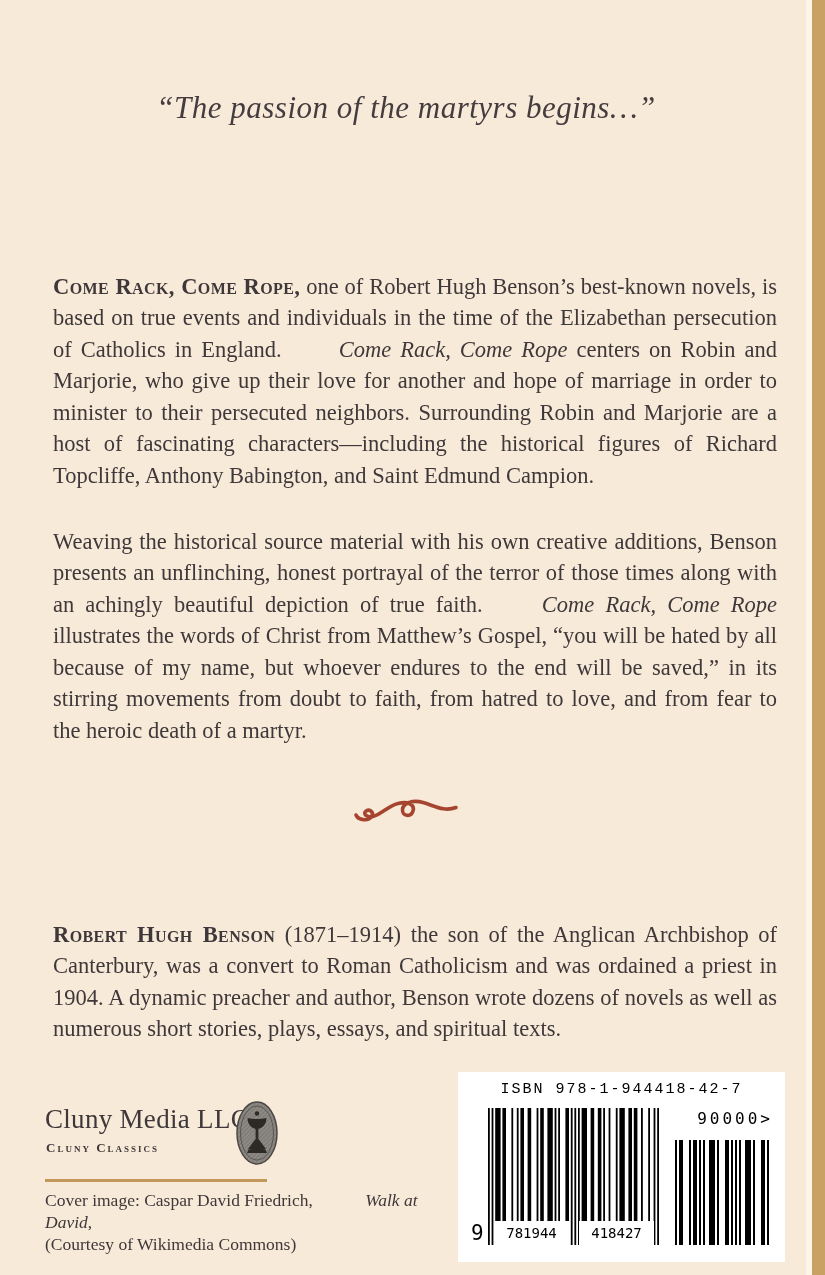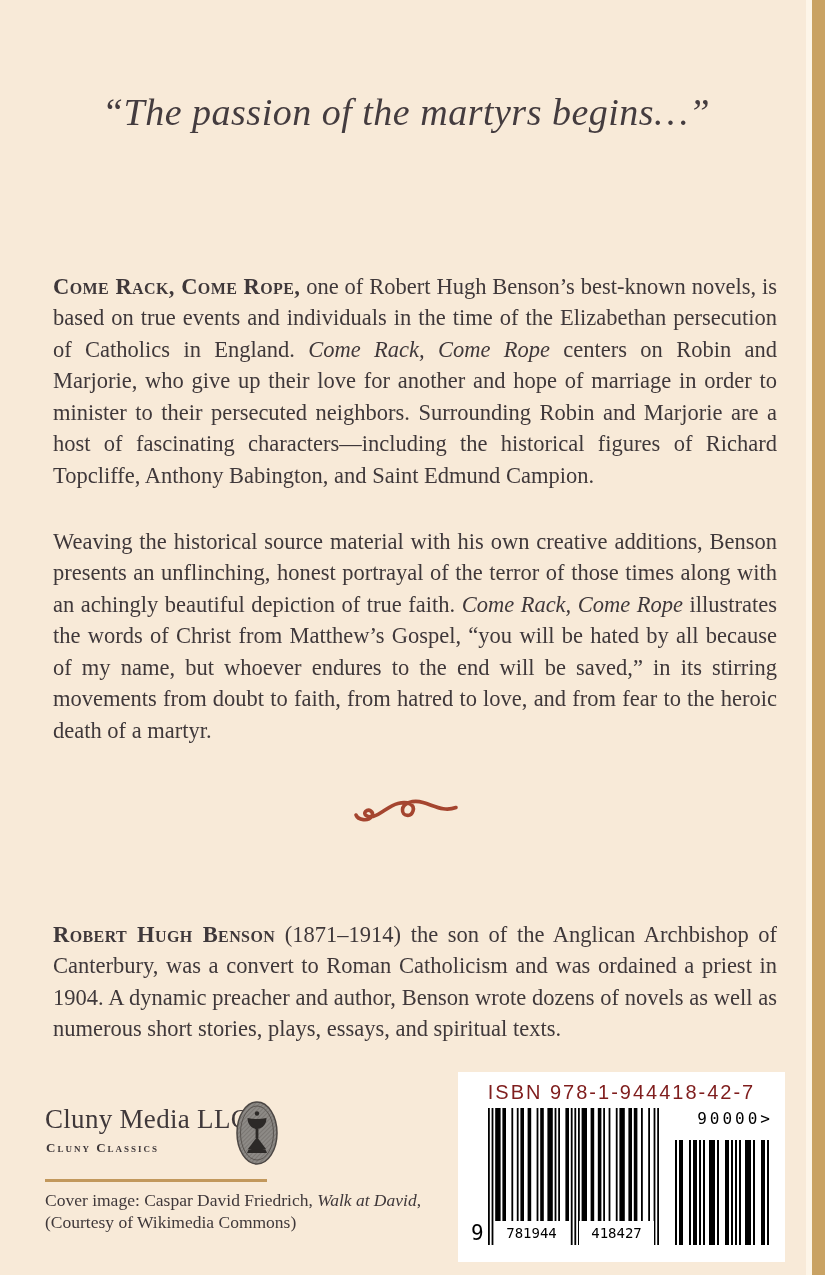--- a/index.html
+++ b/index.html
@@ -8,33 +8,33 @@
     background:#f8ead8;
     font-family:"Liberation Serif", serif;
     color:#3f383a;
   }
   .cover { position:absolute; inset:0; }
   .edge-strip { position:absolute; top:0; right:0; width:13px; height:1275px; }
   .edge-strip-light { position:absolute; top:0; right:13px; width:6px; height:1275px; background:#fdf5e8; }
 
   .quote {
     position:absolute; top:90px; left:0; width:812px;
-    text-align:center; font-style:italic; font-size:38px; letter-spacing:0.5px;
+    text-align:center; font-style:italic; font-size:31px; letter-spacing:0.5px;
     color:#443c3f;
   }
 
   .body-block { position:absolute; left:53px; width:724px; font-size:22.5px; line-height:31.5px; text-align:justify; }
   .p1 { top:248px; }
   .p2 { top:503px; }
   .bio { top:896px; }
 
   .smallcaps {
     font-variant:small-caps; font-weight:bold; letter-spacing:0.4px;
   }
-  .it { font-style:italic; }
+  .it { font-style:italic;margin-left:48px; }
 
   .ornament-wrap { position:absolute; top:793px; left:0; width:812px; text-align:center; }
 
   .publisher-name { position:absolute; left:45px; top:1104px; font-size:27px; letter-spacing:0.3px; }
   .publisher-imprint {
     position:absolute; left:46px; top:1140px; font-size:13px;
     font-variant:small-caps; font-weight:bold; letter-spacing:2px;
   }
   .logo-wrap { position:absolute; left:236px; top:1101px; width:42px; height:64px; }
 
@@ -42,21 +42,21 @@
 
   .credits { position:absolute; left:45px; top:1189px; width:410px; font-size:17.5px; line-height:22px; }
   .credits p { margin:0; }
 
   .barcode-box {
     position:absolute; left:458px; top:1072px; width:327px; height:190px;
     background:#ffffff;
   }
   .isbn-label {
     position:absolute; top:9px; left:0; width:100%; text-align:center;
-    font-family:Liberation Sans, sans-serif; font-size:20px; letter-spacing:2px; color:#7f1d1d;
+    font-family:Liberation Mono, monospace; font-size:15px; letter-spacing:2px; color:#000000;
   }
   .price-code {
     position:absolute; top:37px; right:12px;
     font-family:"DejaVu Sans Mono", monospace; font-size:16px; letter-spacing:3px; color:#000;
   }
   .main-barcode { position:absolute; left:30px; top:36px; width:172px; height:137px; }
   .main-barcode svg { position:absolute; left:0; top:0; }
   .digit-strip {
     position:absolute; bottom:0; height:24px; background:#ffffff;
     font-family:"DejaVu Sans Mono", monospace; font-size:14px; line-height:24px; color:#000;

